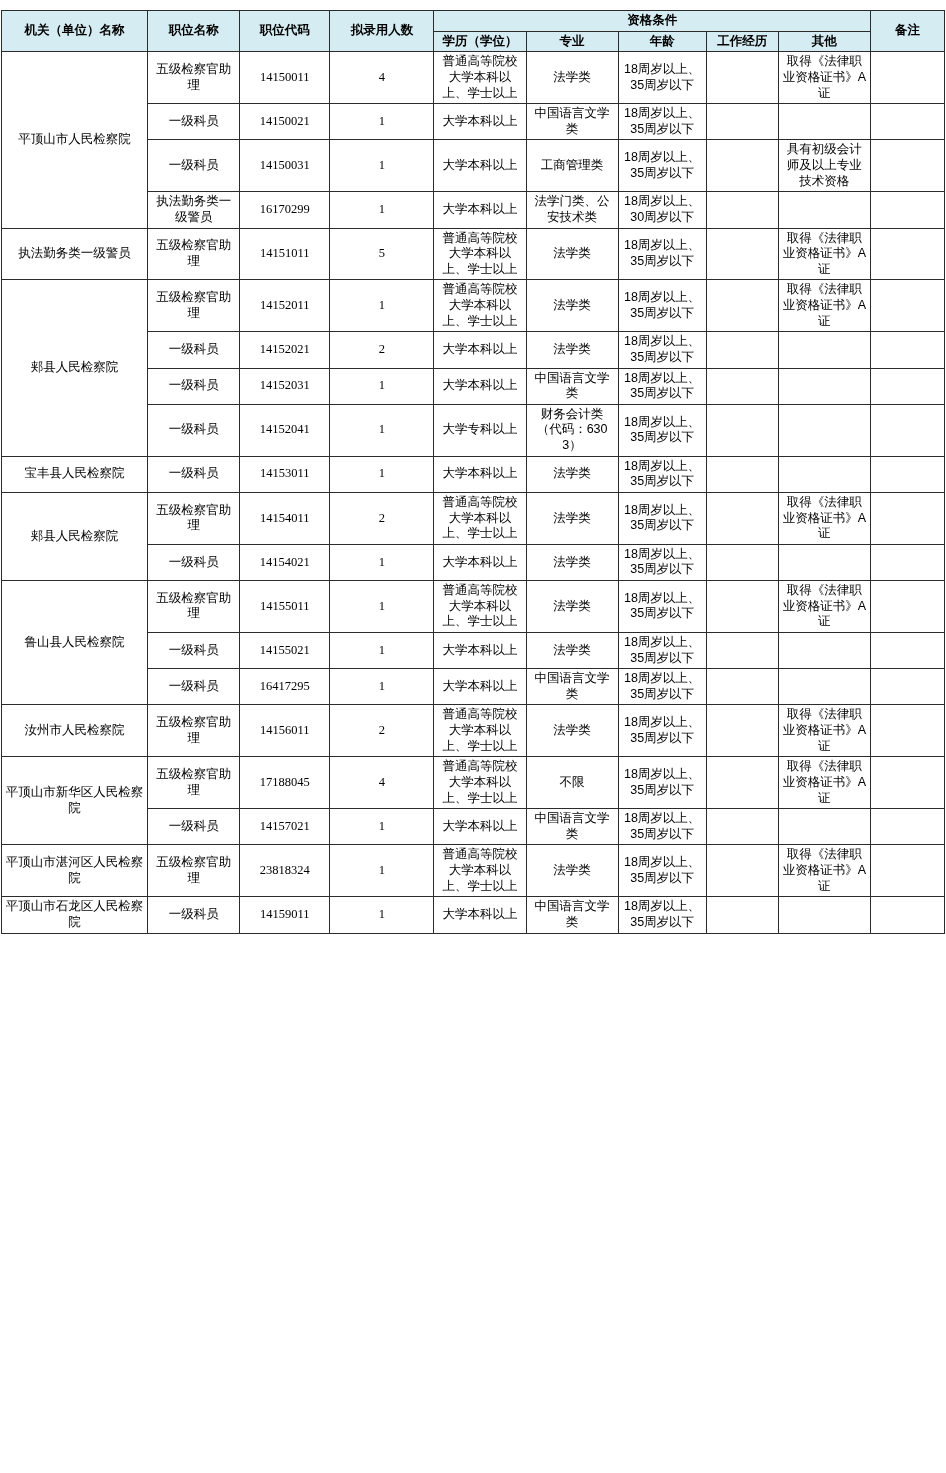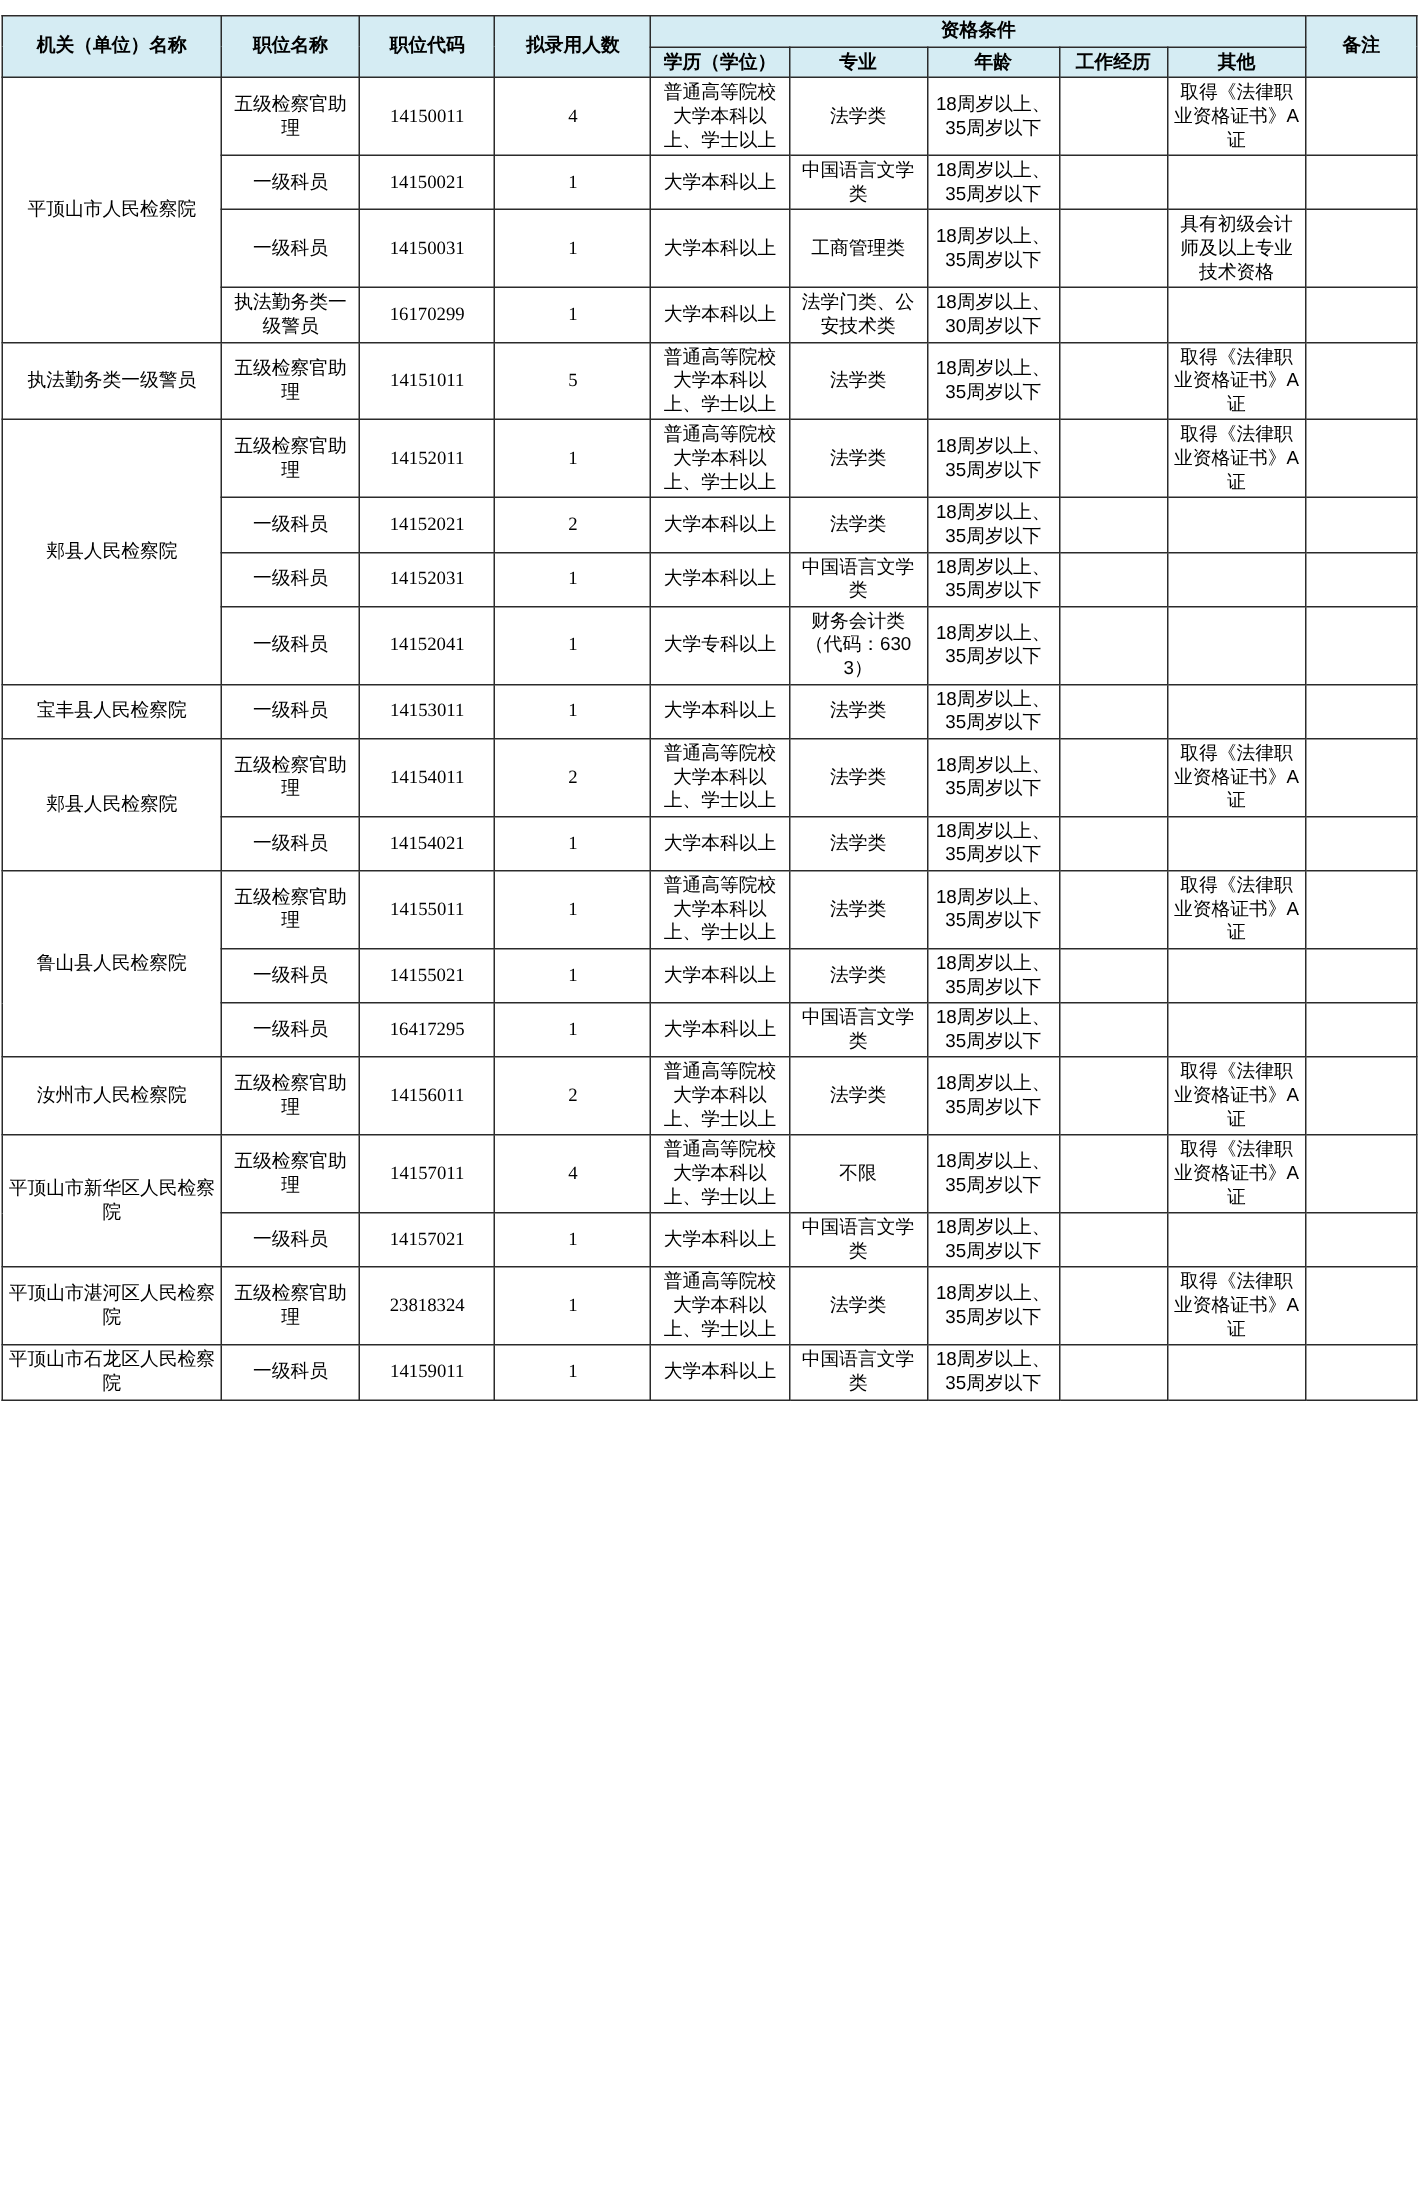--- a/index.html
+++ b/index.html
@@ -276,21 +276,21 @@
         <td class="edu">普通高等院校大学本科以上、学士以上</td>
         <td class="major">法学类</td>
         <td class="age">18周岁以上、35周岁以下</td>
         <td class="blank"></td>
         <td class="other">取得《法律职业资格证书》A证</td>
         <td class="blank"></td>
       </tr>
       <tr>
         <td class="org" rowspan="2">平顶山市新华区人民检察院</td>
         <td class="pos">五级检察官助理</td>
-        <td class="code">14157011</td>
+        <td class="code">17188045</td>
         <td class="num">4</td>
         <td class="edu">普通高等院校大学本科以上、学士以上</td>
         <td class="major">不限</td>
         <td class="age">18周岁以上、35周岁以下</td>
         <td class="blank"></td>
         <td class="other">取得《法律职业资格证书》A证</td>
         <td class="blank"></td>
       </tr>
       <tr>
         <td class="pos">一级科员</td>

